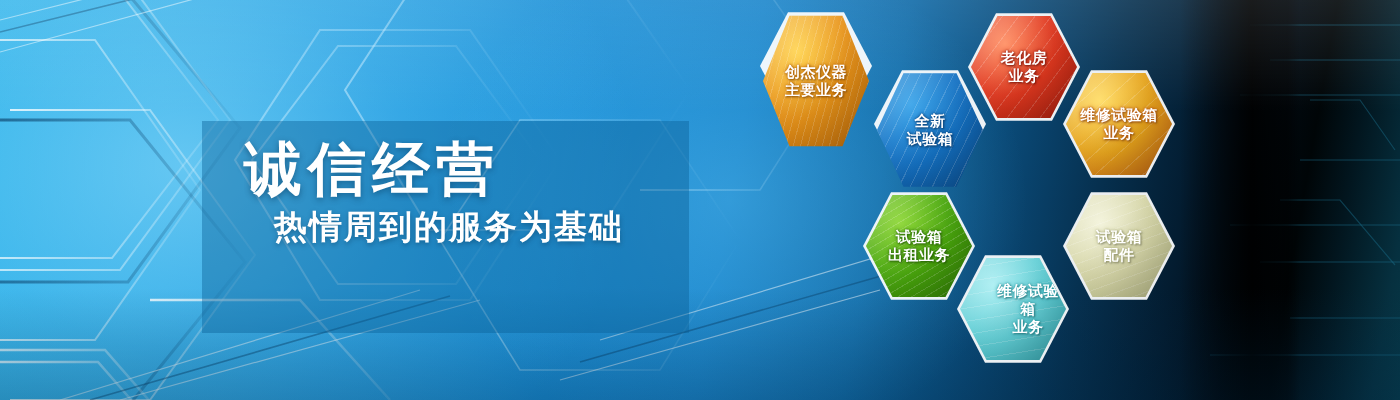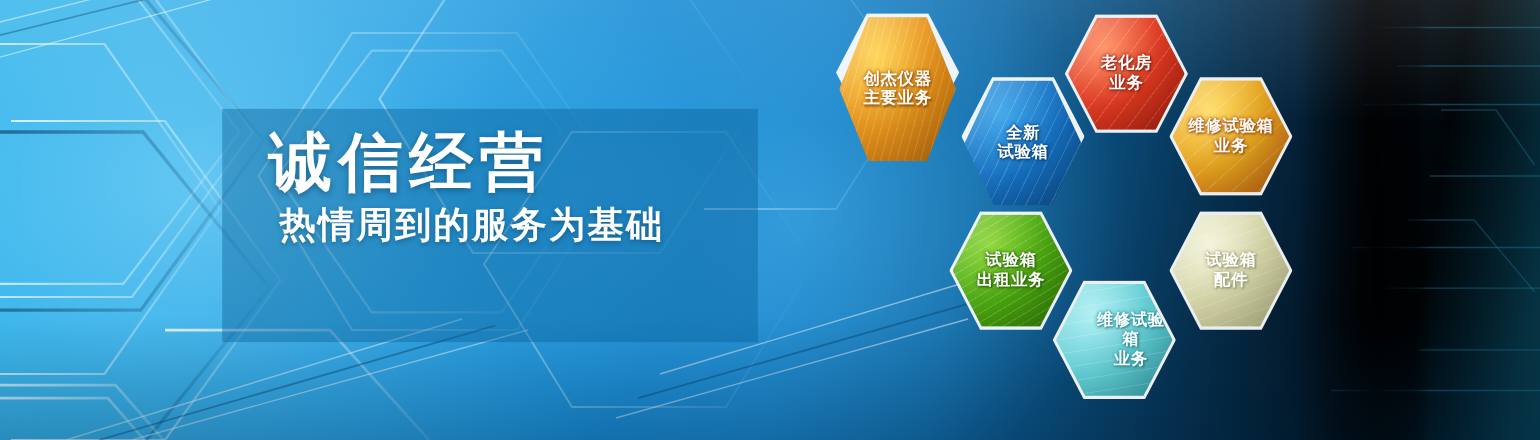--- a/index.html
+++ b/index.html
@@ -51,21 +51,21 @@
     background:linear-gradient(0deg,rgba(0,40,70,.28) 0%,rgba(0,0,0,0) 28%,rgba(0,0,0,0) 72%,rgba(255,255,255,.10) 100%);
   }
 
   
   .hexwire{position:absolute;inset:0;opacity:.95;}
   .hexwire svg{display:block;width:100%;height:100%;}
 
   
   .panel{
     position:absolute;
-    left:202px;top:99px;width:487px;height:212px;
+    left:202px;top:121px;width:487px;height:212px;
     background:rgba(10,96,150,.42);
     box-shadow:0 0 0 0 rgba(0,0,0,0);
   }
   .panel-inner{
     position:relative;width:100%;height:100%;
     padding:6px 0 0 0;
     display:flex;flex-direction:column;align-items:center;justify-content:flex-start;
   }
   .headline{
     color:#ffffff;
@@ -85,21 +85,21 @@
     font-family:"Liberation Serif","DejaVu Serif",serif;
     font-weight:700;
     font-size:33px;
     line-height:1.38;
     letter-spacing:2px;
     text-shadow:0 2px 5px rgba(0,40,70,.4);
     white-space:nowrap;
     align-self:flex-start;
     margin-left:44px;
   }
-  .subline.second{margin-left:52px;}
+  .subline.second{margin-left:72px;}
 
   
   .hex{
     position:absolute;
     width:112px;height:112px;
     display:flex;align-items:center;justify-content:center;
     clip-path:polygon(25% 2%,75% 2%,100% 50%,75% 98%,25% 98%,0% 50%);
     -webkit-clip-path:polygon(25% 2%,75% 2%,100% 50%,75% 98%,25% 98%,0% 50%);
   }
   .hex-outer{

